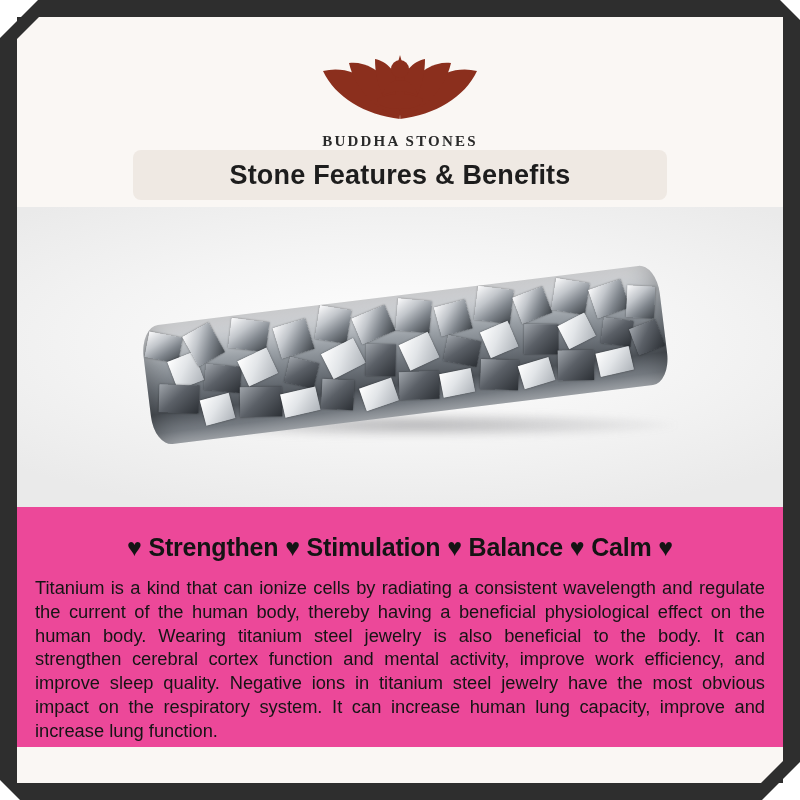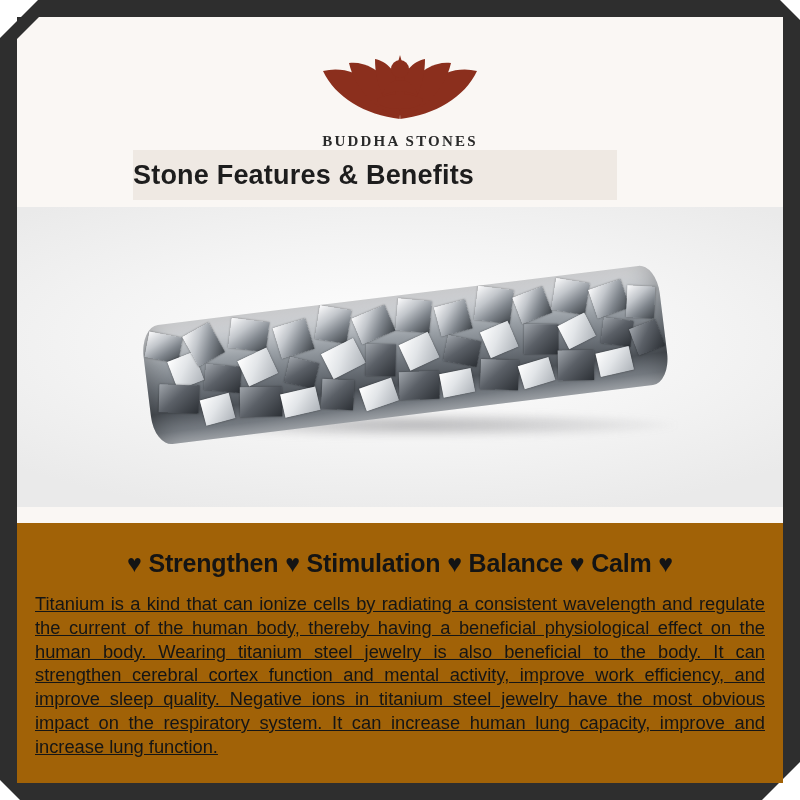--- a/index.html
+++ b/index.html
@@ -120,26 +120,27 @@
     font-weight: bold;
     color: #2a2a2a;
     font-family: "Liberation Serif", serif;
   }
 
   
   .title-bar {
     position: absolute;
     left: 116px;
     top: 133px;
-    width: 484px;
+    width: 534px;
     height: 50px;
     background: #efe9e3;
     display: flex;
     align-items: center;
-    justify-content: flex-start;
+    justify-content: center;
+    border-radius: 8px;
   }
   .title-bar .title-text {
     font-size: 27px;
     font-weight: bold;
     color: #1d1d1d;
     letter-spacing: 0.2px;
   }
 
   
   .hero {
@@ -213,43 +214,42 @@
     color: #ffffff;
     font-size: 20px;
     font-weight: bold;
     letter-spacing: 0.2px;
   }
 
   
   .lower {
     position: absolute;
     left: 0;
-    top: 506px;
+    top: 490px;
     width: 766px;
-    height: 276px;
-    background: #a16207;
+    height: 240px;
+    background: #ec4899;
   }
   .benefits {
     margin: 26px 0 0 0;
     text-align: center;
     font-size: 25px;
     font-weight: bold;
     color: #141414;
     font-family: "Liberation Sans", sans-serif;
     letter-spacing: -0.2px;
   }
   .body-copy {
     margin: 14px 18px 0 18px;
     font-size: 18.3px;
     line-height: 1.30;
     color: #151515;
     text-align: justify;
     text-justify: inter-word;
     hyphens: auto;
-    text-decoration: underline;
   }
 </style>
 </head>
 <body>
 
 <div class="page">
 
   <div class="frame-dark"></div>
   <div class="frame-inner"></div>
 

